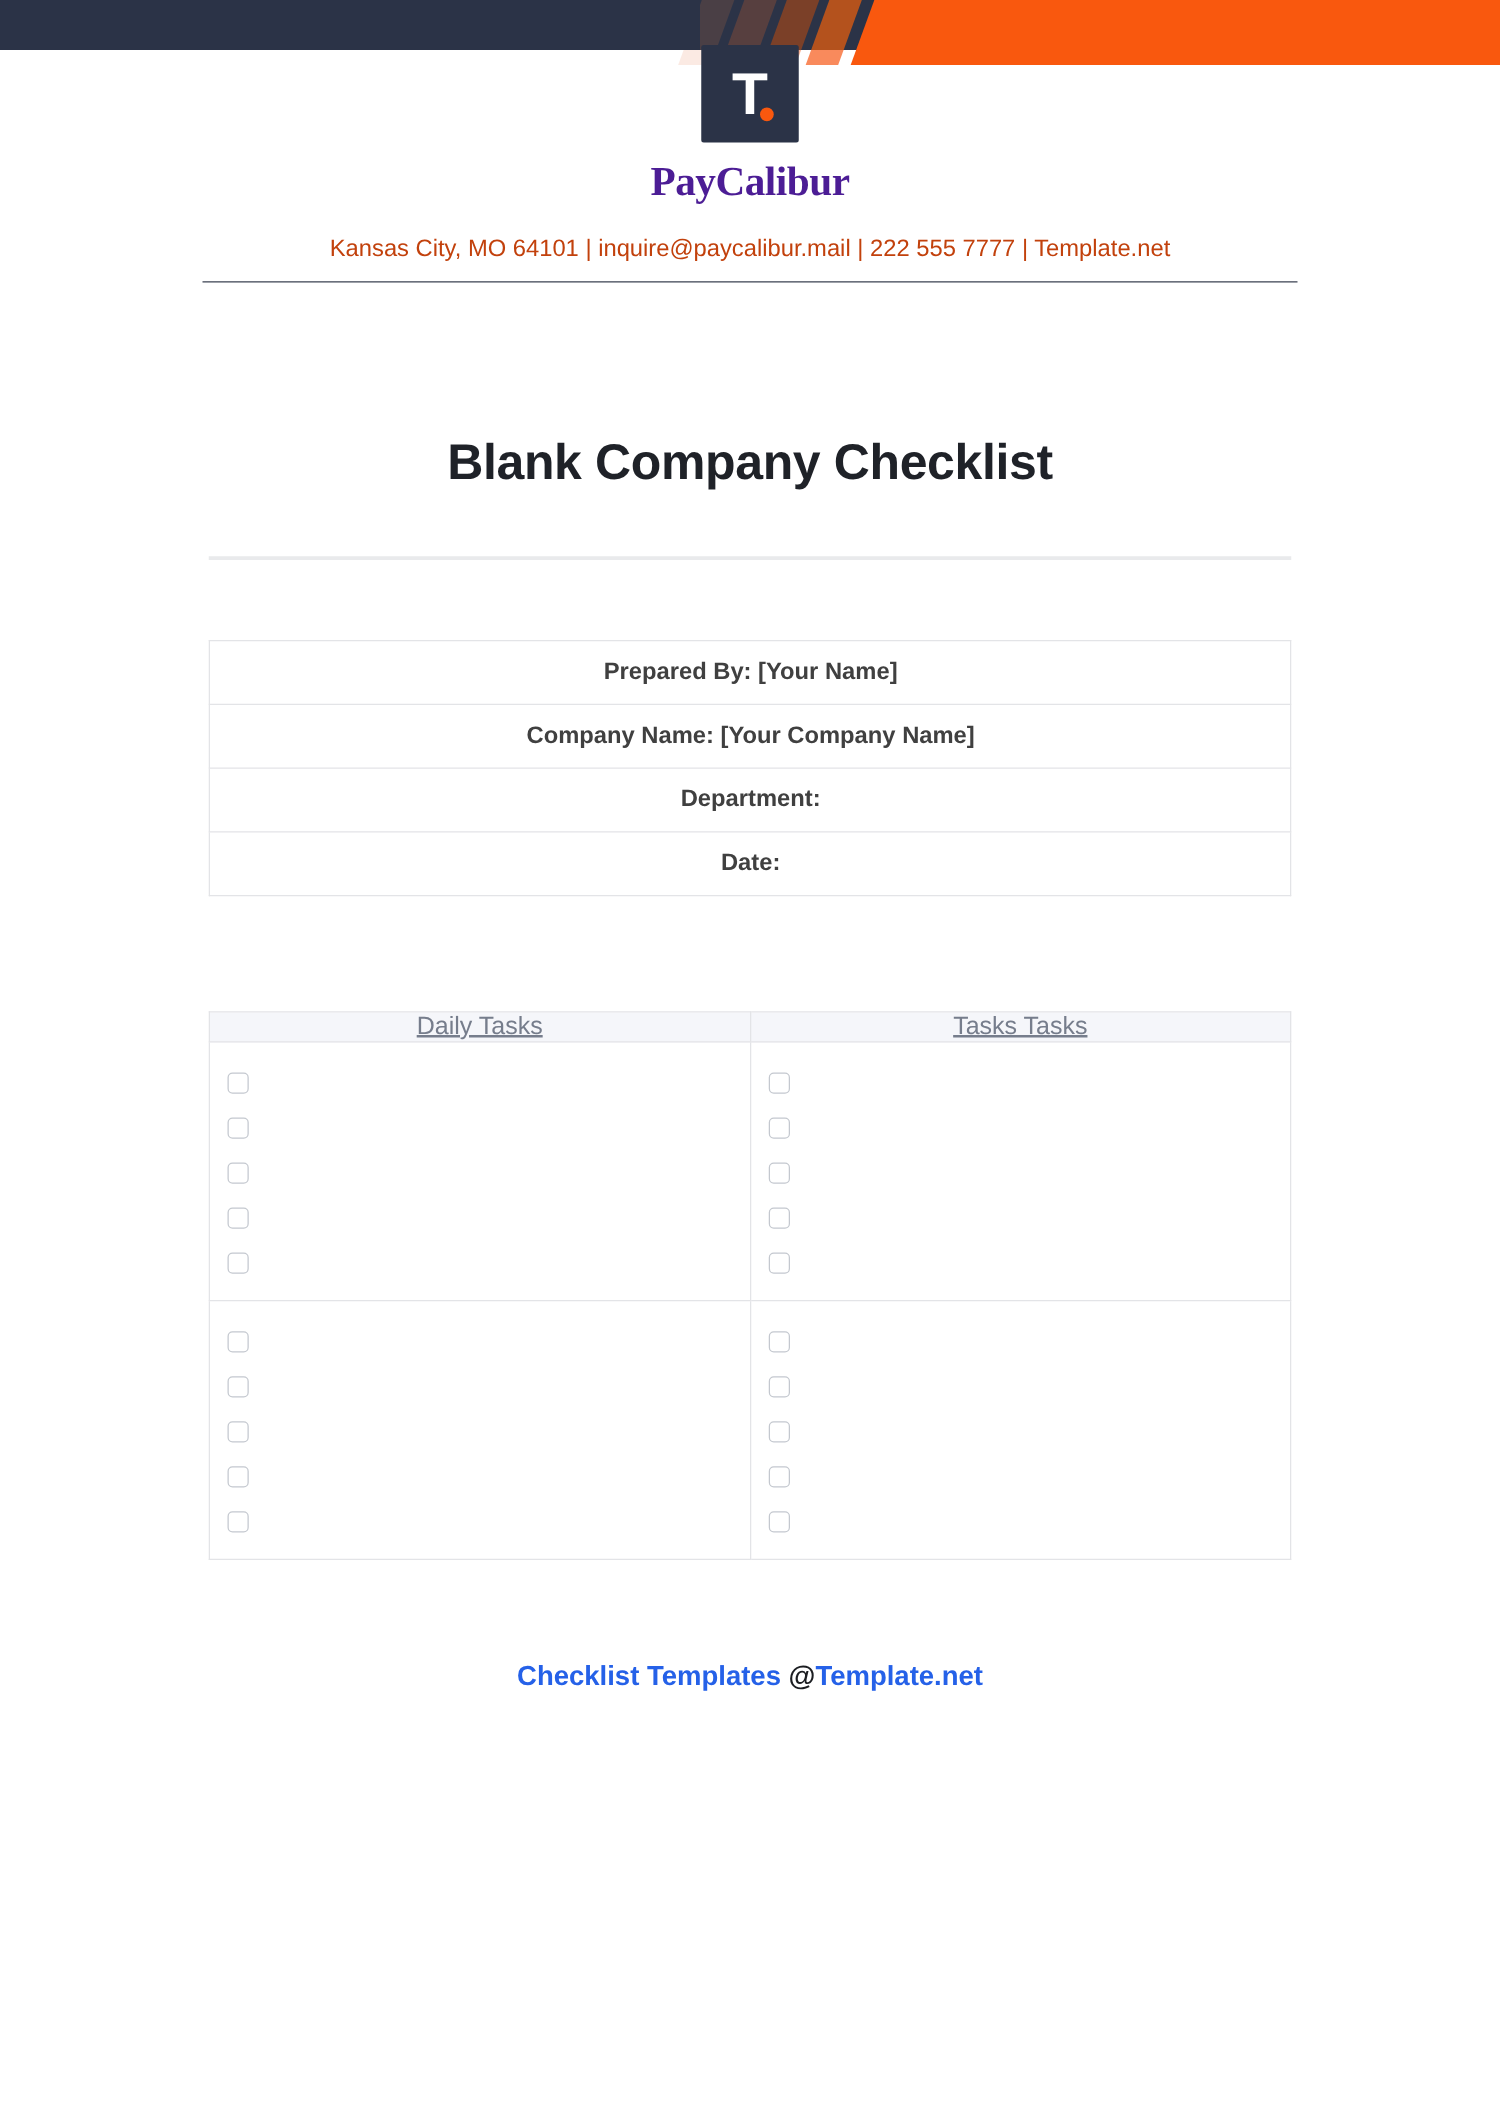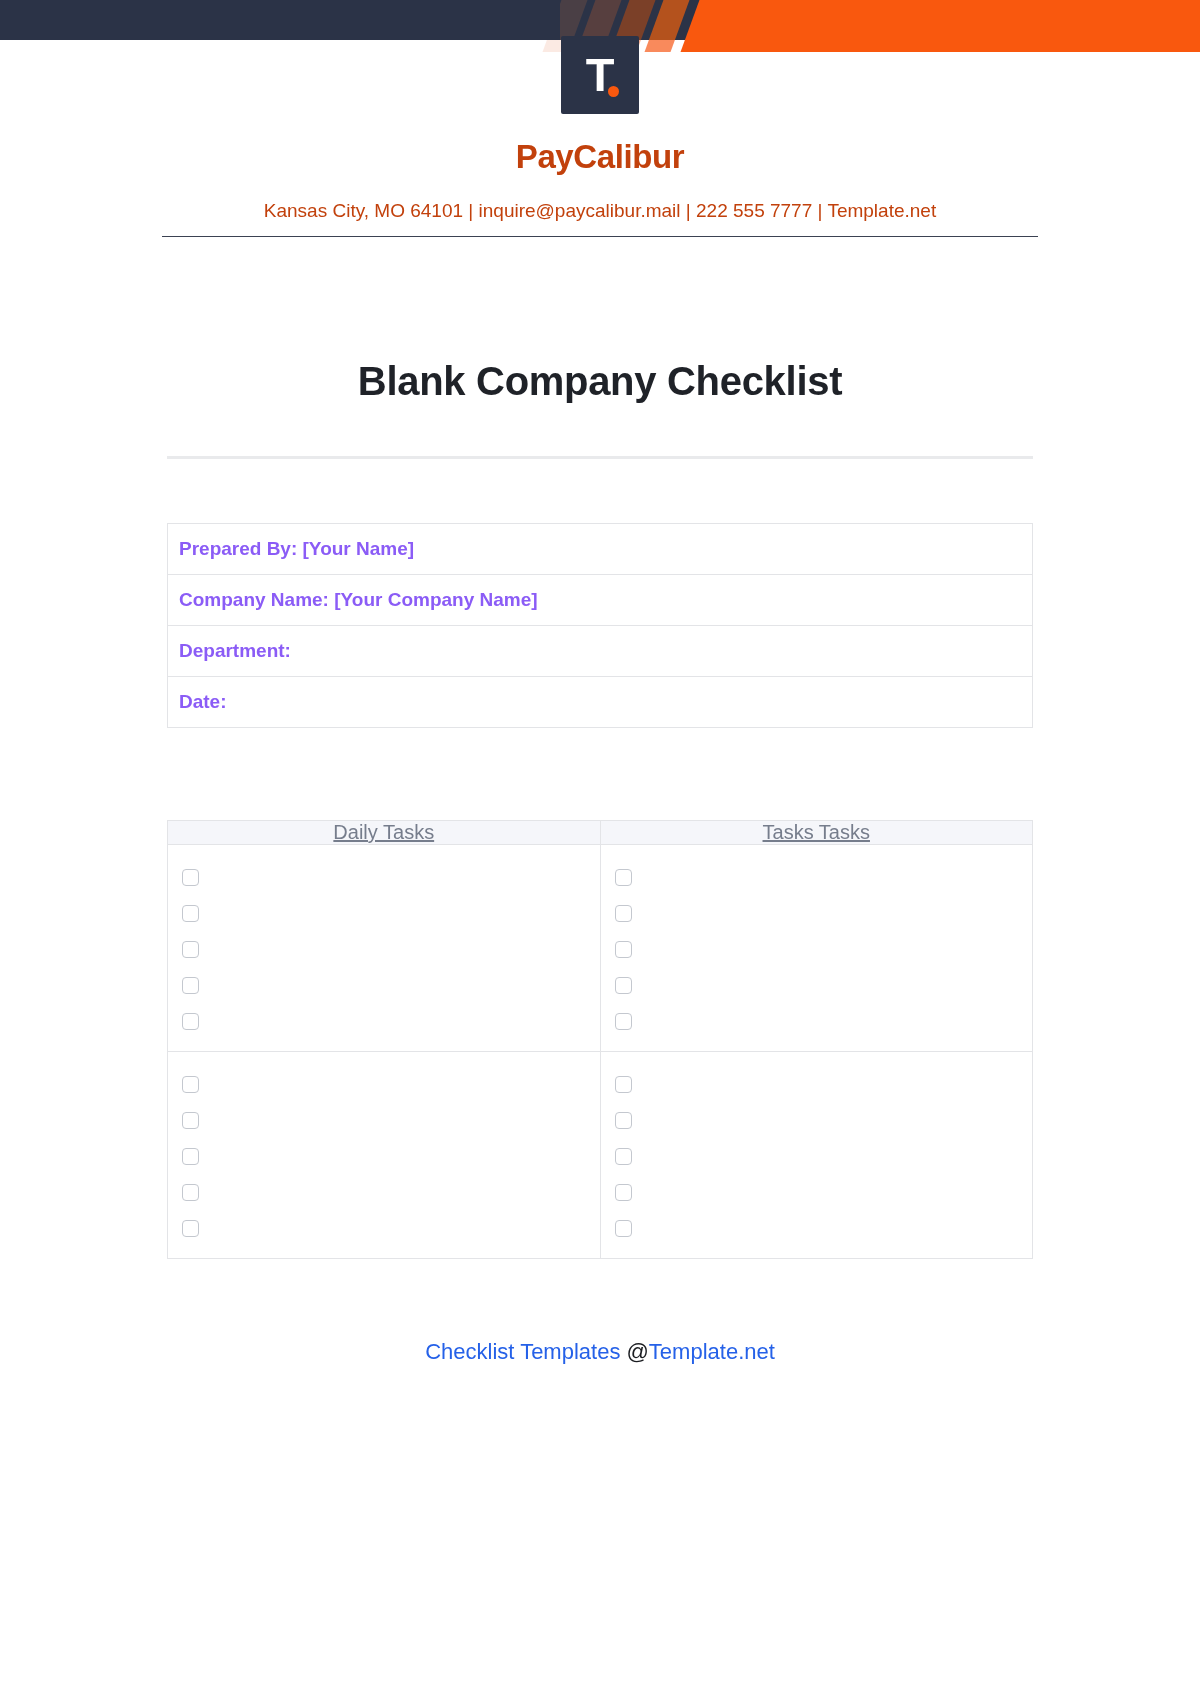--- a/index.html
+++ b/index.html
@@ -64,25 +64,26 @@
   .logo-dot {
     position: absolute;
     width: 11px;
     height: 11px;
     border-radius: 50%;
     background: #f9580e;
     left: 47px;
     top: 50px;
   }
   .brand {
-    margin-top: 24px;
+    margin-top: 14px;
     font-size: 33px;
     font-weight: bold;
-    color: #c2410c;
+    color: #4c1d95;
     letter-spacing: -0.4px;
+    font-family: Liberation Serif, serif;
   }
   .contact {
     margin: 24px auto 0 auto;
     width: 876px;
     font-size: 19px;
     color: #c2410c;
     padding-bottom: 14px;
     border-bottom: 1.5px solid #3b4252;
     box-sizing: border-box;
   }
@@ -108,22 +109,23 @@
     width: 866px;
     margin: 64px auto 0 auto;
     border-collapse: collapse;
     table-layout: fixed;
   }
   .info-table td {
     border: 1px solid #e3e4e7;
     padding: 14px 10px 14px 11px;
     font-size: 19px;
     font-weight: bold;
-    color: #8b5cf6;
+    color: #404040;
     height: 20px;
+    text-align: center;
   }
 
   
   .check-table {
     width: 866px;
     margin: 92px auto 0 auto;
     border-collapse: collapse;
     table-layout: fixed;
   }
   .check-table td {
@@ -161,20 +163,21 @@
     margin-left: 10px;
     font-size: 17px;
     color: #333;
   }
 
   
   .footer {
     text-align: center;
     margin-top: 80px;
     font-size: 22px;
+    font-weight: bold;
   }
   .footer a, .footer span.link {
     color: #2561e8;
     text-decoration: none;
   }
   .footer .at {
     color: #1b1d21;
   }
 </style>
 </head>

